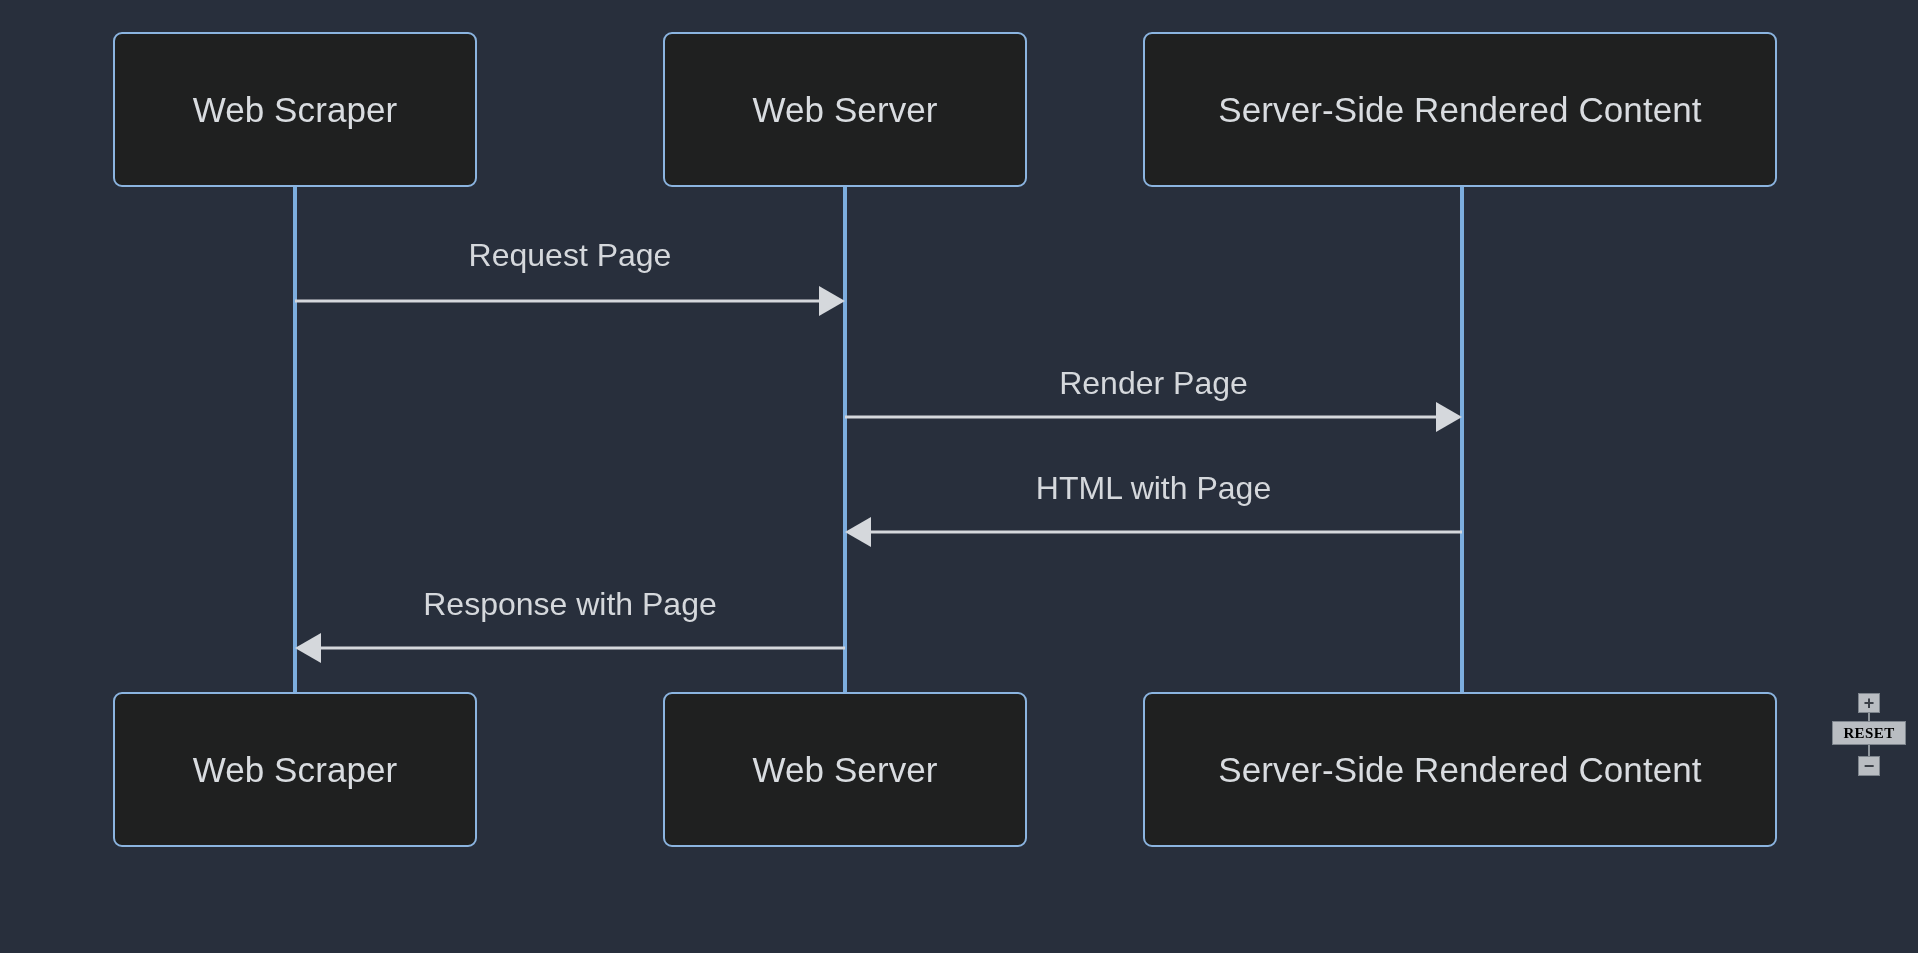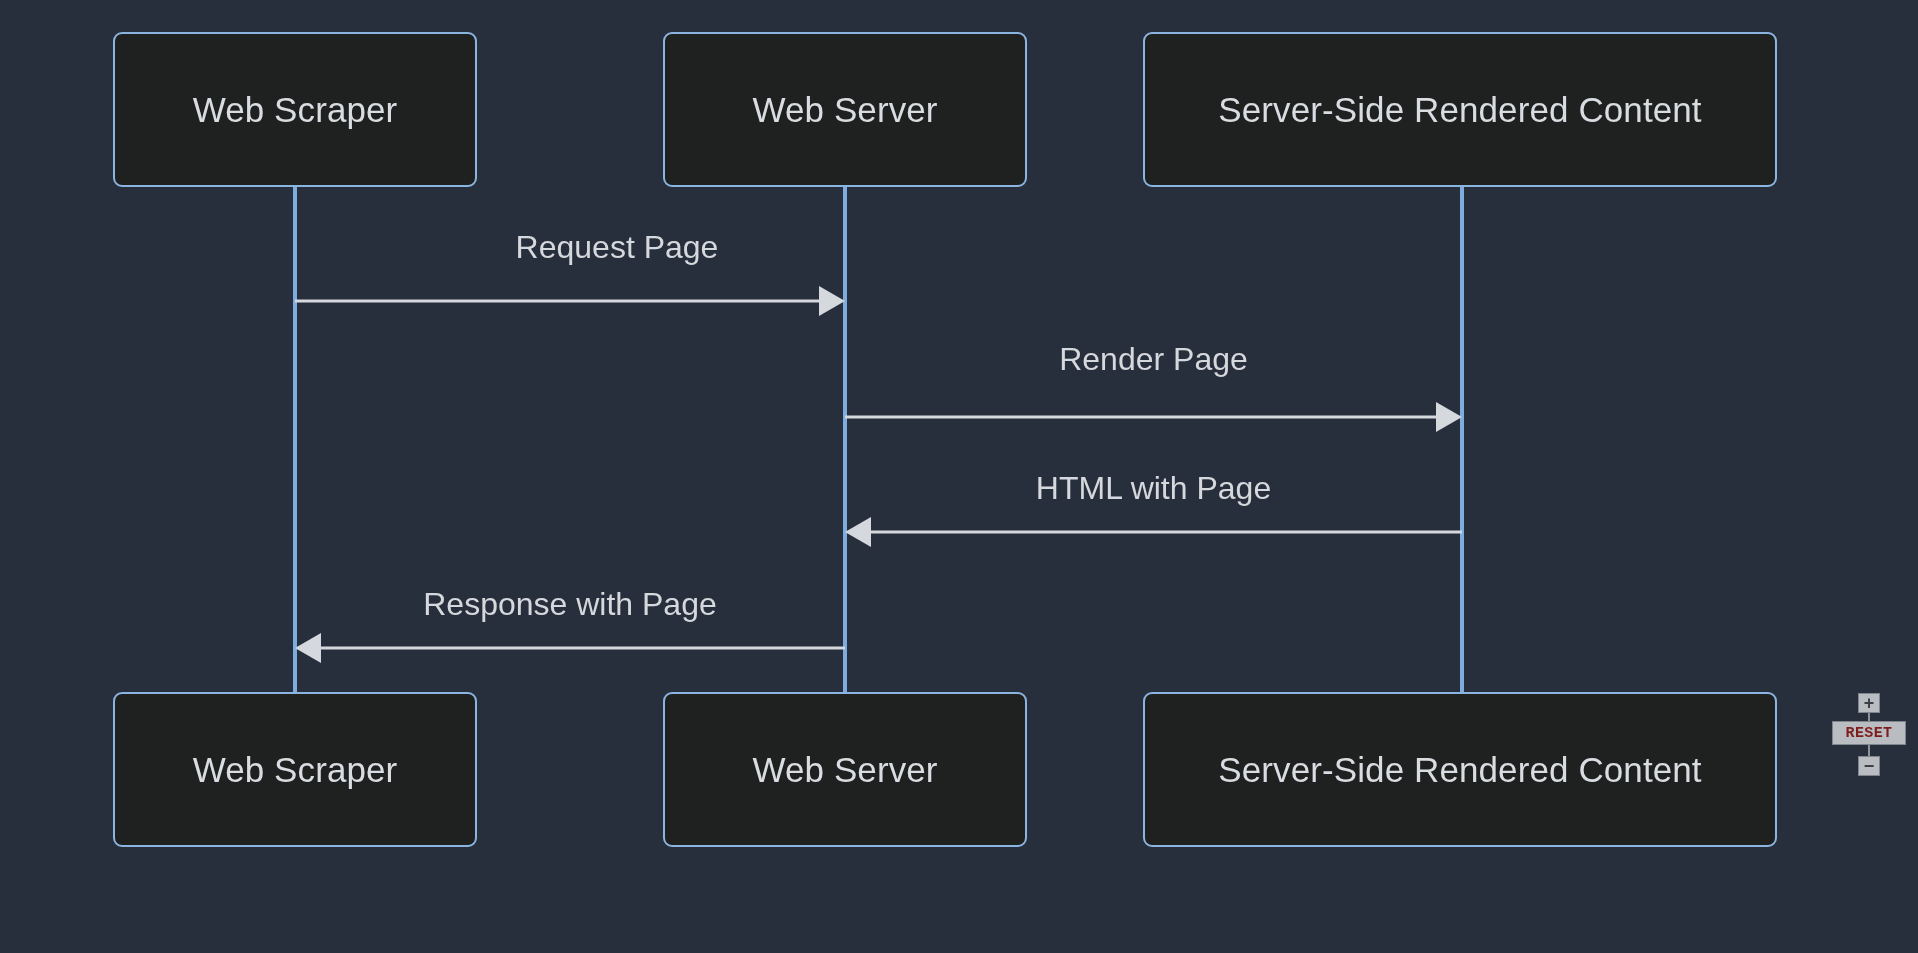--- a/index.html
+++ b/index.html
@@ -102,25 +102,25 @@
   }
   .zc-glyph {
     color: #3a3f47;
     font-size: 18px;
     line-height: 1;
     font-weight: 700;
     font-family: "Liberation Sans", sans-serif;
     user-select: none;
   }
   #zoom-reset-label {
-    color: #7f1d1d;
+    color: #000000;
     font-size: 15px;
     font-weight: 700;
     letter-spacing: 0.4px;
-    font-family: Liberation Mono, monospace;
+    font-family: Liberation Serif, serif;
     user-select: none;
   }
   .zc-connector {
     position: absolute;
     left: 36px;
     width: 2px;
     background: #8d949b;
   }
 </style>
 </head>
@@ -163,22 +163,22 @@
   <div class="participant-box" id="box-bot-0" style="left: 113px; top: 692px; width: 364px; height: 155px; background: rgb(31, 32, 32); border-color: rgb(139, 180, 224);">
     <span class="participant-label">Web Scraper</span>
   </div>
   <div class="participant-box" id="box-bot-1" style="left: 663px; top: 692px; width: 364px; height: 155px; background: rgb(31, 32, 32); border-color: rgb(139, 180, 224);">
     <span class="participant-label">Web Server</span>
   </div>
   <div class="participant-box" id="box-bot-2" style="left: 1143px; top: 692px; width: 634px; height: 155px; background: rgb(31, 32, 32); border-color: rgb(139, 180, 224);">
     <span class="participant-label">Server-Side Rendered Content</span>
   </div>
 
-  <div class="message-label" id="msg-label-0" style="left: 570px; top: 229px; color: rgb(213, 216, 220); margin-left: 47px;">Request Page</div>
-  <div class="message-label" id="msg-label-1" style="left: 1153.5px; top: 341px; color: rgb(213, 216, 220);">Render Page</div>
+  <div class="message-label" id="msg-label-0" style="left: 570px; top: 237px; color: rgb(213, 216, 220);">Request Page</div>
+  <div class="message-label" id="msg-label-1" style="left: 1153.5px; top: 365px; color: rgb(213, 216, 220);">Render Page</div>
   <div class="message-label" id="msg-label-2" style="left: 1153.5px; top: 470px; color: rgb(213, 216, 220);">HTML with Page</div>
   <div class="message-label" id="msg-label-3" style="left: 570px; top: 586px; color: rgb(213, 216, 220);">Response with Page</div>
 
   <div id="zoom-controls">
     <div class="zc-connector" id="zc-conn-top" style="top:19px;height:11px;"></div>
     <div class="zc-connector" id="zc-conn-bot" style="top:51px;height:13px;"></div>
     <div class="zc-btn" id="zoom-in-button">
       <span class="zc-glyph">+</span>
     </div>
     <div class="zc-btn" id="zoom-reset-button">

